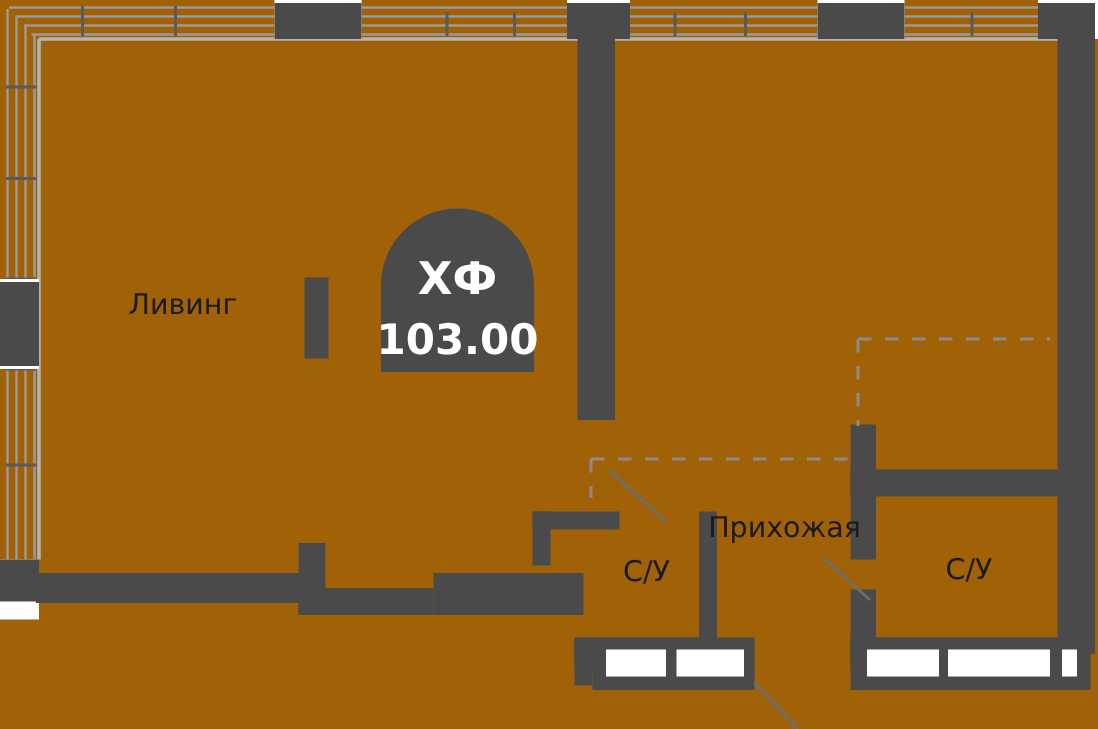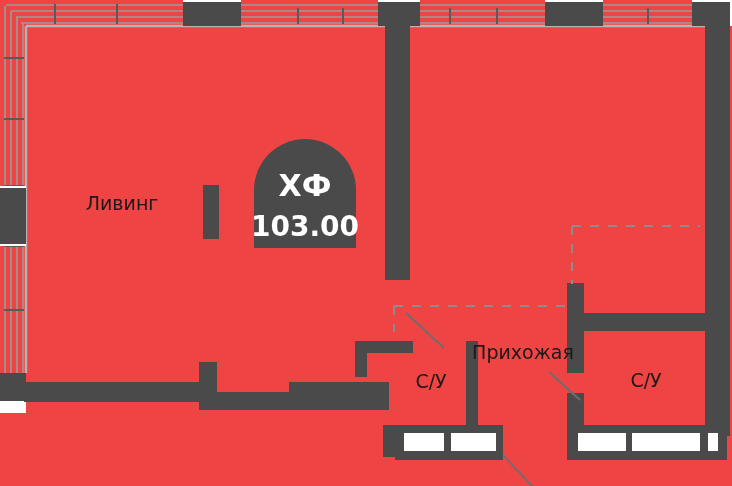--- a/index.html
+++ b/index.html
@@ -10,21 +10,21 @@
   body {
     width: 732px;
     height: 486px;
     font-family: "DejaVu Sans", "Liberation Sans", sans-serif;
     overflow: hidden;
   }
   #plan-root {
     position: relative;
     width: 732px;
     height: 486px;
-    background: #ef4444;
+    background: #a16207;
   }
   svg.plan {
     display: block;
     width: 732px;
     height: 486px;
   }
   .room-label {
     font-family: "DejaVu Sans", "Liberation Sans", sans-serif;
     font-size: 19px;
     fill: #1a1a1a;

